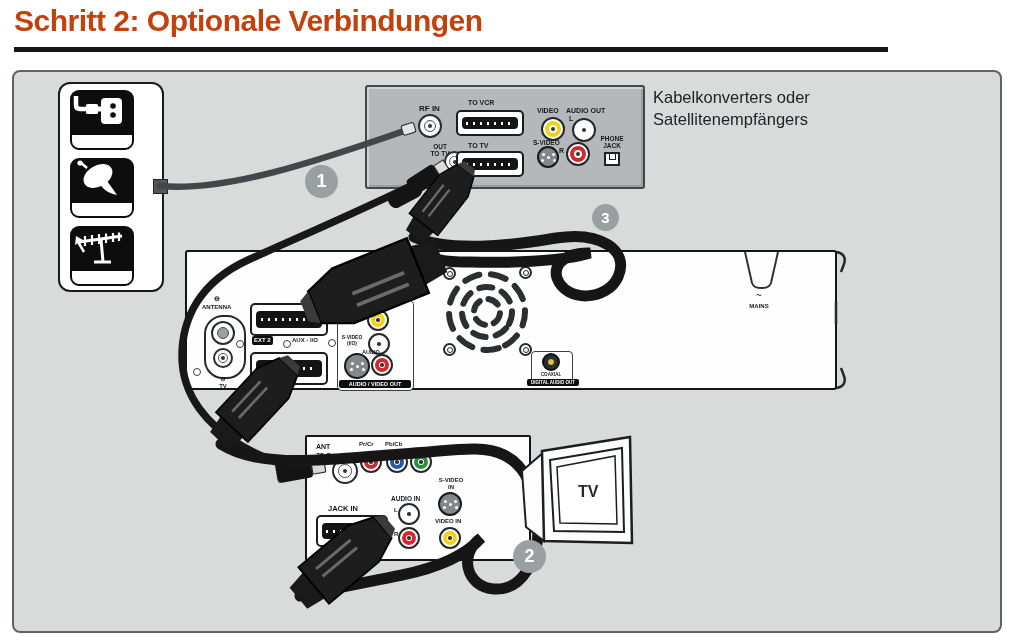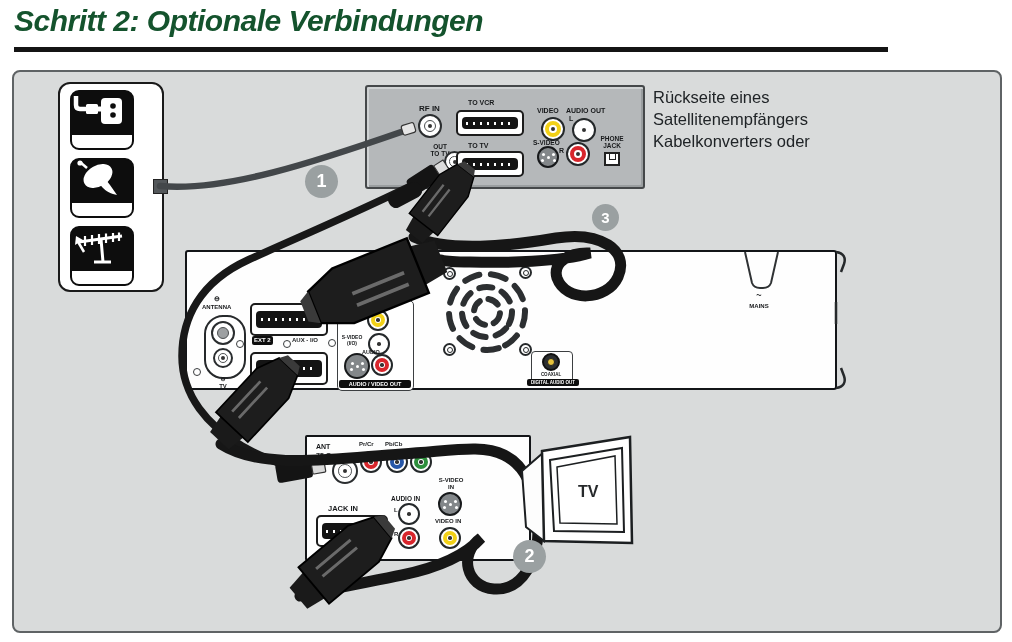--- a/index.html
+++ b/index.html
@@ -1,19 +1,19 @@
 <!DOCTYPE html>
 <html><head>
 <meta charset="utf-8">
 <style>
   html,body{margin:0;padding:0;background:#fff;}
   .page{position:relative;width:1012px;height:642px;background:#fff;overflow:hidden;
         font-family:"Liberation Sans",sans-serif;color:#111;}
   
-  .title{position:absolute;left:14px;top:4px;font-size:30px;font-weight:bold;letter-spacing:-0.5px;color:#14532d;font-style:italic;}
+  .title{position:absolute;left:14px;top:4px;font-size:30px;font-weight:bold;letter-spacing:-0.5px;color:#c2410c;}
   .title-rule{position:absolute;left:14px;top:47px;width:874px;height:5px;background:#141414;}
   
   .diagram{position:absolute;left:12px;top:70px;width:986px;height:559px;background:#d9dbdb;
            border:2px solid #5f6365;border-radius:8px;}
   
   .srcbox{position:absolute;left:58px;top:82px;width:102px;height:206px;background:#fff;
           border:2px solid #1a1a1a;border-radius:12px;z-index:2;}
   .src-icon{position:absolute;width:60px;height:56px;border-radius:9px;border:2px solid #0d0d0d;
             background:#0d0d0d;overflow:hidden;z-index:2;}
   .src-icon .strip{position:absolute;left:0;right:0;bottom:0;height:13px;background:#fff;}
@@ -159,23 +159,22 @@
       <i>
         <b></b>
       </i>
     </div>
   <div class="lbl" style="left:468px;top:142px;font-size:7px;">TO TV</div>
   <div class="scart" style="left:456px;top:151px;width:68px;height:26px;">
       <i></i>
     </div>
 
   <div class="caption">
-    <div>Rückseite eines</div>
+    <div>Kabelkonverters oder</div>
     <div>Satellitenempfängers</div>
-    <div>Kabelkonverters oder</div>
   </div>
 
   <div class="recorder"></div>
   <div class="lbl" style="left:214px;top:295px;font-size:7px;">⊖</div>
   <div class="lbl" style="left:202px;top:304px;font-size:6px;">ANTENNA</div>
   <div class="oval"></div>
   <div class="coax" style="left:211px;top:321px;width:24px;height:24px;">
       <i></i>
     </div>
   <div class="coax dot" style="left:213px;top:348px;width:20px;height:20px;">

